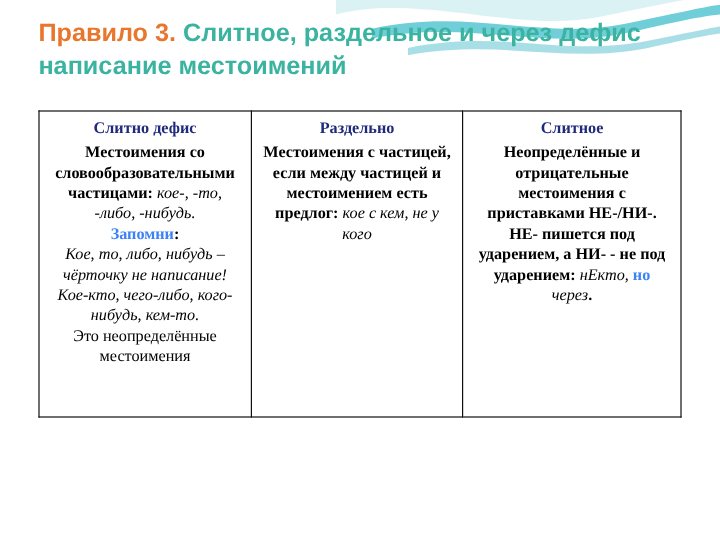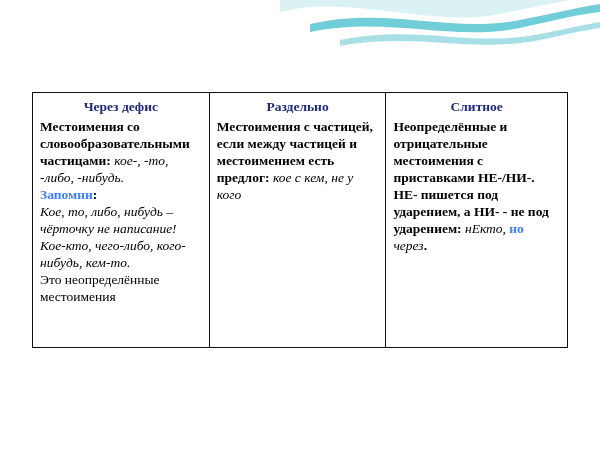--- a/index.html
+++ b/index.html
@@ -65,44 +65,48 @@
     font-weight: bold;
     font-size: 13.5px;
     color: #1f2a7a;
     margin-bottom: 3px;
   }
   .cell-body {
     font-family: "Liberation Serif", serif;
     font-size: 13.5px;
     line-height: 17px;
     color: #000000;
+    text-align: center;
   }
   .b { font-weight: bold; }
   .i { font-style: italic; }
   .red { color: #3b82f6; }
   .bi { font-weight: normal; font-style: italic; }
 </style>
 </head>
 <body>
 
 <div class="slide">
 
   <svg class="swoosh" viewBox="0 0 320 70" preserveAspectRatio="none">
     <path d="M0,12 C70,-6 150,28 220,14 C265,5 295,-2 320,-4 L320,0 L0,0 Z" fill="#cfeef0" opacity="0.75"></path>
     <path d="M30,24 C110,6 170,34 240,20 C280,12 305,6 320,4 L320,12 C300,14 275,20 240,28 C170,42 110,16 30,32 Z" fill="#56c5d0" opacity="0.85"></path>
     <path d="M60,40 C140,24 190,48 260,34 C290,28 308,24 320,22 L320,28 C305,30 288,34 260,40 C190,54 140,32 60,46 Z" fill="#9fdce4" opacity="0.9"></path>
   </svg>
 
+  <div class="title">
+    <span class="accent">Правило 3.</span><span> Слитное, раздельное  и через дефис написание местоимений</span>
+  </div>
 
   <table class="rules">
     <tbody>
         <tr>
 
       <td style="width:33%">
-        <span class="col-head">Через дефис</span>
+        <span class="col-head">Слитно дефис</span>
         <div class="cell-body">
           <span class="b">Местоимения со словообразовательными частицами:</span><span class="i"> кое-, -то, -либо, -нибудь.</span>
           <br>
           <span class="b red">Запомни</span><span class="b">:</span>
           <br>
           <span class="i">Кое, то, либо, нибудь – чёрточку не написание!</span>
           <br>
           <span class="i">Кое-кто, чего-либо, кого-нибудь, кем-то.</span>
           <br>
           <span>Это неопределённые местоимения</span>

